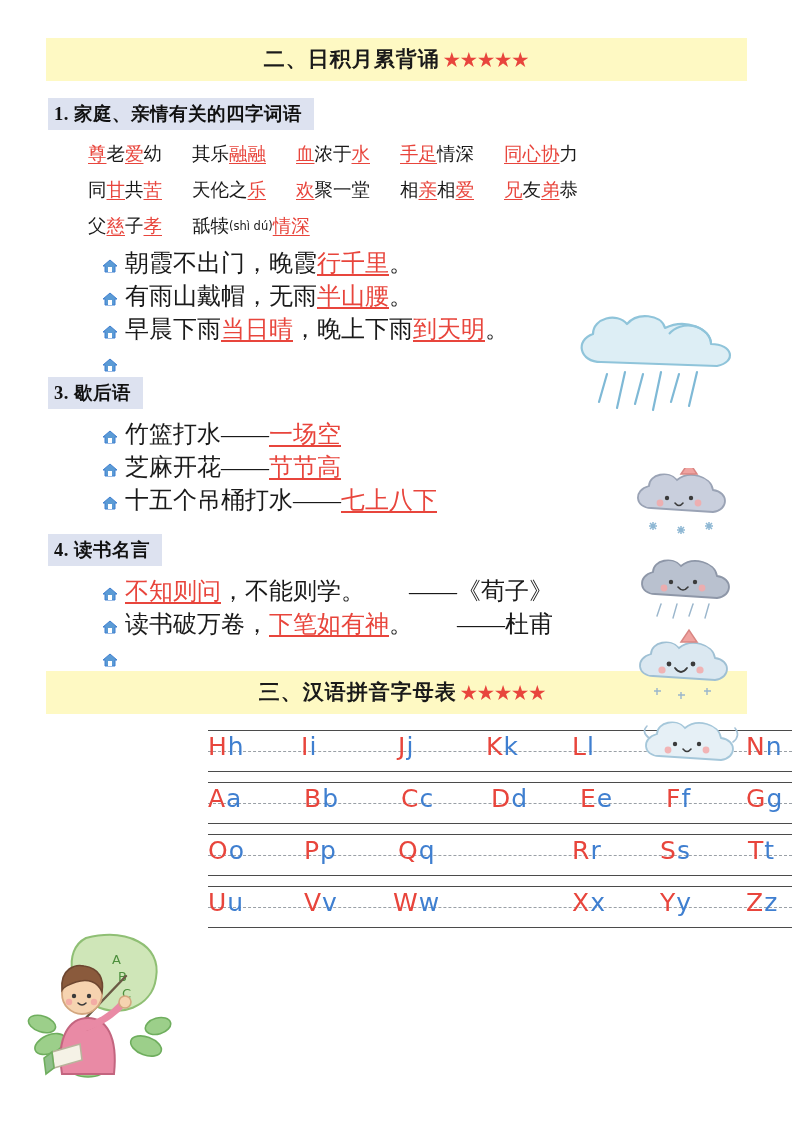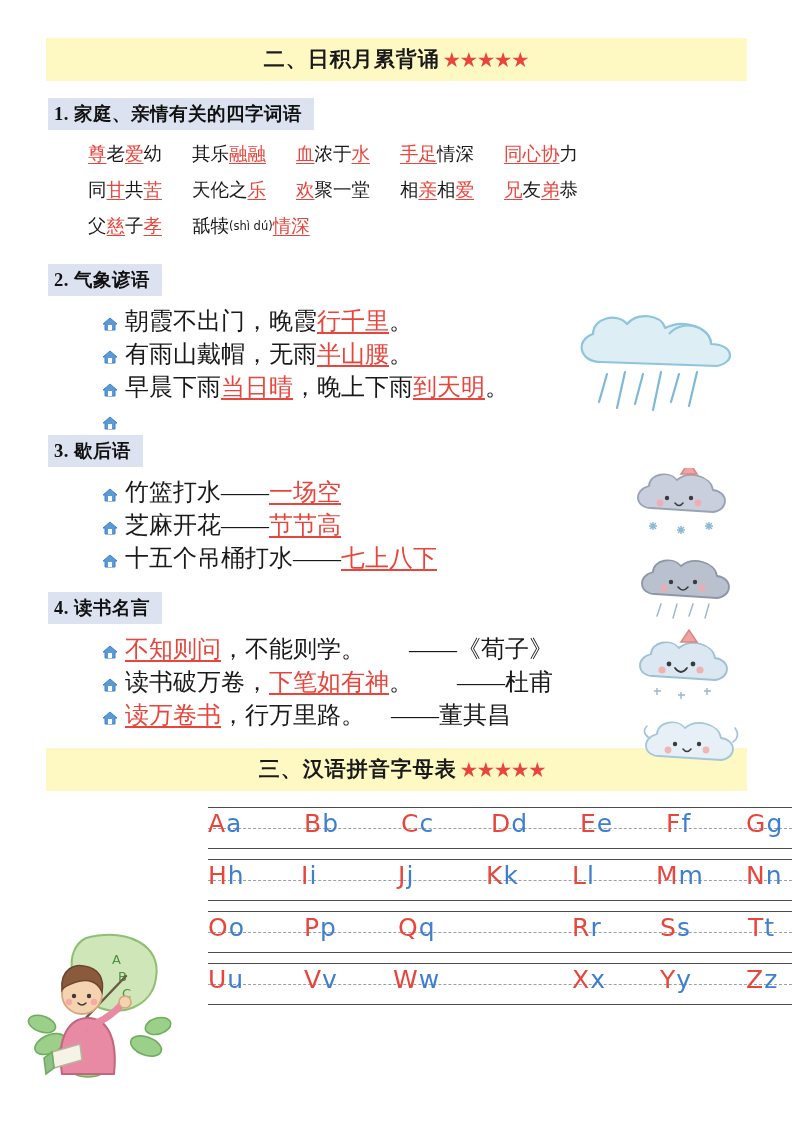--- a/index.html
+++ b/index.html
@@ -164,24 +164,20 @@
     <span class="num">1.</span>
     <span>家庭、亲情有关的四字词语</span>
   </div>
   <div class="phrase-rows" id="phrase-rows">
       <div class="phrase-row"><span class="phrase"><span class="hl">尊</span><span>老</span><span class="hl">爱</span><span>幼</span></span><span class="phrase"><span>其乐</span><span class="hl">融融</span></span><span class="phrase"><span class="hl">血</span><span>浓于</span><span class="hl">水</span></span><span class="phrase"><span class="hl">手足</span><span>情深</span></span><span class="phrase"><span class="hl">同心</span><span class="hl">协</span><span>力</span></span></div>
       <div class="phrase-row"><span class="phrase"><span>同</span><span class="hl">甘</span><span>共</span><span class="hl">苦</span></span><span class="phrase"><span>天伦之</span><span class="hl">乐</span></span><span class="phrase"><span class="hl">欢</span><span>聚一堂</span></span><span class="phrase"><span>相</span><span class="hl">亲</span><span>相</span><span class="hl">爱</span></span><span class="phrase"><span class="hl">兄</span><span>友</span><span class="hl">弟</span><span>恭</span></span></div>
       <div class="phrase-row"><span class="phrase"><span>父</span><span class="hl">慈</span><span>子</span><span class="hl">孝</span></span><span class="phrase"><span>舐犊</span><span class="pinyin">(shì dú)</span><span class="hl">情深</span></span></div>
     </div>
 
   
-  <div class="heading">
-    <span class="num">2.</span>
-    <span>气象谚语</span>
-  </div>
   <div class="line-list" id="lines-2">
       <div class="line">
         <span class="home-icon"><svg width="16" height="14" viewBox="0 0 16 14">
             <path d="M8 1 L15 7 L13 7 L13 13 L3 13 L3 7 L1 7 Z" fill="#5b9bd5" stroke="#3f7fd0" stroke-width="1"></path>
             <rect x="6" y="8" width="4" height="5" fill="#ffffff"></rect>
           </svg></span>
         <span class="txt"><span>朝霞不出门，晚霞</span><span class="hl">行千里</span><span>。</span></span>
       </div>
       <div class="line">
         <span class="home-icon"><svg width="16" height="14" viewBox="0 0 16 14">
@@ -252,58 +248,57 @@
             <path d="M8 1 L15 7 L13 7 L13 13 L3 13 L3 7 L1 7 Z" fill="#5b9bd5" stroke="#3f7fd0" stroke-width="1"></path>
             <rect x="6" y="8" width="4" height="5" fill="#ffffff"></rect>
           </svg></span>
         <span class="txt"><span>读书破万卷，</span><span class="hl">下笔如有神</span><span>。</span><span class="gap-m"></span><span>——杜甫</span></span>
       </div>
       <div class="line">
         <span class="home-icon"><svg width="16" height="14" viewBox="0 0 16 14">
             <path d="M8 1 L15 7 L13 7 L13 13 L3 13 L3 7 L1 7 Z" fill="#5b9bd5" stroke="#3f7fd0" stroke-width="1"></path>
             <rect x="6" y="8" width="4" height="5" fill="#ffffff"></rect>
           </svg></span>
-        <span class="txt"><span class="hl">读万卷书</span><span>，行万里路。</span><span class="gap-s"></span><span>——董其昌</span></span>
       </div>
     </div>
 
   
   <div class="banner" id="banner-3">
     <span>三、汉语拼音字母表</span><span class="stars">★★★★★</span>
   </div>
 
   
   <div class="alpha-wrap">
     <div class="alpha-table" id="alpha-table">
+        <div class="alpha-row">
+          <div class="rule r-top"></div>
+          <div class="rule r-mid"></div>
+          <div class="rule r-bot"></div>
+          <div class="alpha-cells">
+            <div class="alpha-cell" style="left: 0px;"><span class="cap">H</span><span class="low">h</span></div>
+            <div class="alpha-cell" style="left: 93px;"><span class="cap">I</span><span class="low">i</span></div>
+            <div class="alpha-cell" style="left: 190px;"><span class="cap">J</span><span class="low">j</span></div>
+            <div class="alpha-cell" style="left: 278px;"><span class="cap">K</span><span class="low">k</span></div>
+            <div class="alpha-cell" style="left: 364px;"><span class="cap">L</span><span class="low">l</span></div>
+            <div class="alpha-cell" style="left: 448px;"><span class="cap">M</span><span class="low">m</span></div>
+            <div class="alpha-cell" style="left: 538px;"><span class="cap">N</span><span class="low">n</span></div>
+          </div>
+        </div>
         <div class="alpha-row">
           <div class="rule r-top"></div>
           <div class="rule r-mid"></div>
           <div class="rule r-bot"></div>
           <div class="alpha-cells">
             <div class="alpha-cell" style="left: 0px;"><span class="cap">A</span><span class="low">a</span></div>
             <div class="alpha-cell" style="left: 96px;"><span class="cap">B</span><span class="low">b</span></div>
             <div class="alpha-cell" style="left: 193px;"><span class="cap">C</span><span class="low">c</span></div>
             <div class="alpha-cell" style="left: 283px;"><span class="cap">D</span><span class="low">d</span></div>
             <div class="alpha-cell" style="left: 372px;"><span class="cap">E</span><span class="low">e</span></div>
             <div class="alpha-cell" style="left: 458px;"><span class="cap">F</span><span class="low">f</span></div>
             <div class="alpha-cell" style="left: 538px;"><span class="cap">G</span><span class="low">g</span></div>
-          </div>
-        </div>
-        <div class="alpha-row">
-          <div class="rule r-top"></div>
-          <div class="rule r-mid"></div>
-          <div class="rule r-bot"></div>
-          <div class="alpha-cells">
-            <div class="alpha-cell" style="left: 0px;"><span class="cap">H</span><span class="low">h</span></div>
-            <div class="alpha-cell" style="left: 93px;"><span class="cap">I</span><span class="low">i</span></div>
-            <div class="alpha-cell" style="left: 190px;"><span class="cap">J</span><span class="low">j</span></div>
-            <div class="alpha-cell" style="left: 278px;"><span class="cap">K</span><span class="low">k</span></div>
-            <div class="alpha-cell" style="left: 364px;"><span class="cap">L</span><span class="low">l</span></div>
-            <div class="alpha-cell" style="left: 448px;"><span class="cap">M</span><span class="low">m</span></div>
-            <div class="alpha-cell" style="left: 538px;"><span class="cap">N</span><span class="low">n</span></div>
           </div>
         </div>
         <div class="alpha-row">
           <div class="rule r-top"></div>
           <div class="rule r-mid"></div>
           <div class="rule r-bot"></div>
           <div class="alpha-cells">
             <div class="alpha-cell" style="left: 0px;"><span class="cap">O</span><span class="low">o</span></div>
             <div class="alpha-cell" style="left: 96px;"><span class="cap">P</span><span class="low">p</span></div>
             <div class="alpha-cell" style="left: 190px;"><span class="cap">Q</span><span class="low">q</span></div>

